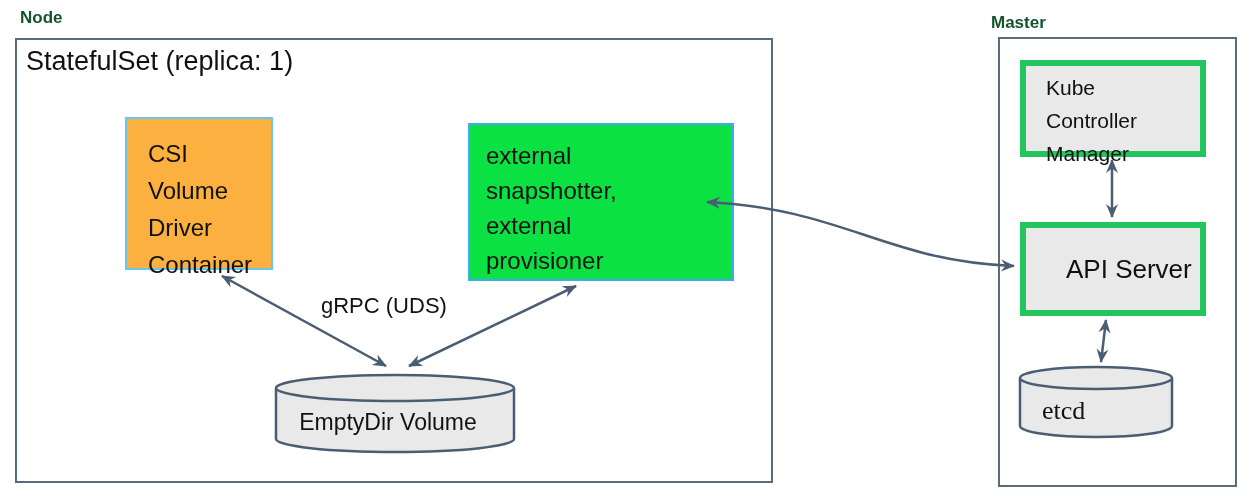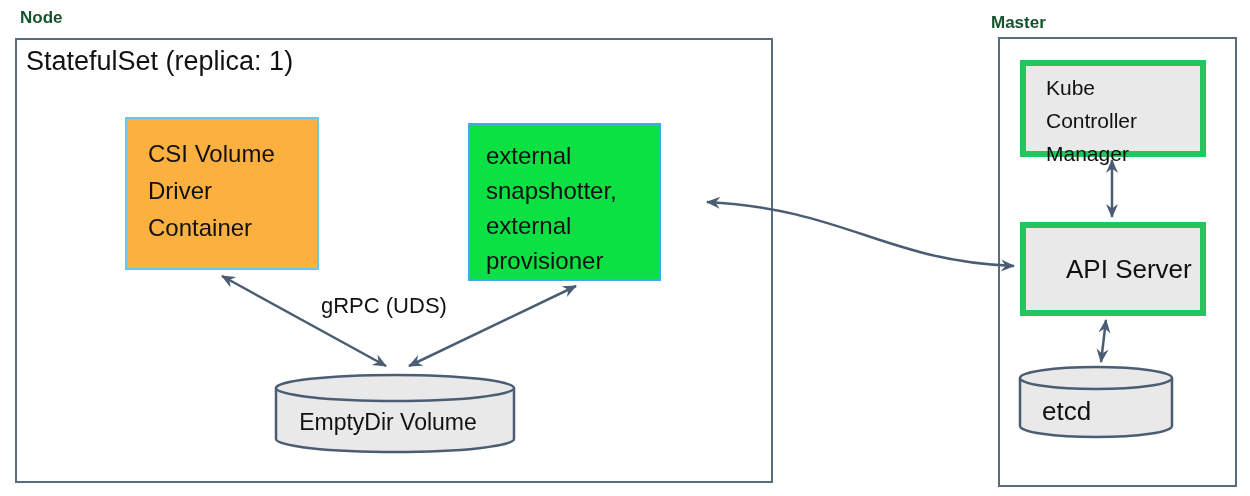--- a/index.html
+++ b/index.html
@@ -34,34 +34,34 @@
     left: 26px;
     top: 46px;
     font-size: 27px;
     color: #111111;
     white-space: nowrap;
   }
   .csi-box {
     position: absolute;
     left: 125px;
     top: 117px;
-    width: 194px;
+    width: 148px;
     height: 153px;
     background: #fbb040;
     border: 2px solid #66c7ef;
     box-sizing: border-box;
     padding: 16px 0 0 21px;
     font-size: 24px;
     line-height: 37px;
   }
   .sidecar-box {
     position: absolute;
     left: 468px;
     top: 123px;
-    width: 193px;
+    width: 266px;
     height: 158px;
     background: #0ce144;
     border: 2px solid #3fa9f5;
     box-sizing: border-box;
     padding: 13px 0 0 16px;
     font-size: 24px;
     line-height: 35px;
   }
   .grpc-label {
     position: absolute;
@@ -105,20 +105,21 @@
     padding-left: 40px;
     font-size: 26px;
     text-align: right;
   }
   .etcd-label {
     position: absolute;
     left: 1042px;
     top: 396px;
     font-size: 26px;
     white-space: nowrap;
+    font-family: Liberation Serif, serif;
   }
   svg.overlay {
     position: absolute;
     left: 0;
     top: 0;
     width: 1250px;
     height: 496px;
     pointer-events: none;
   }
   .arrow {

